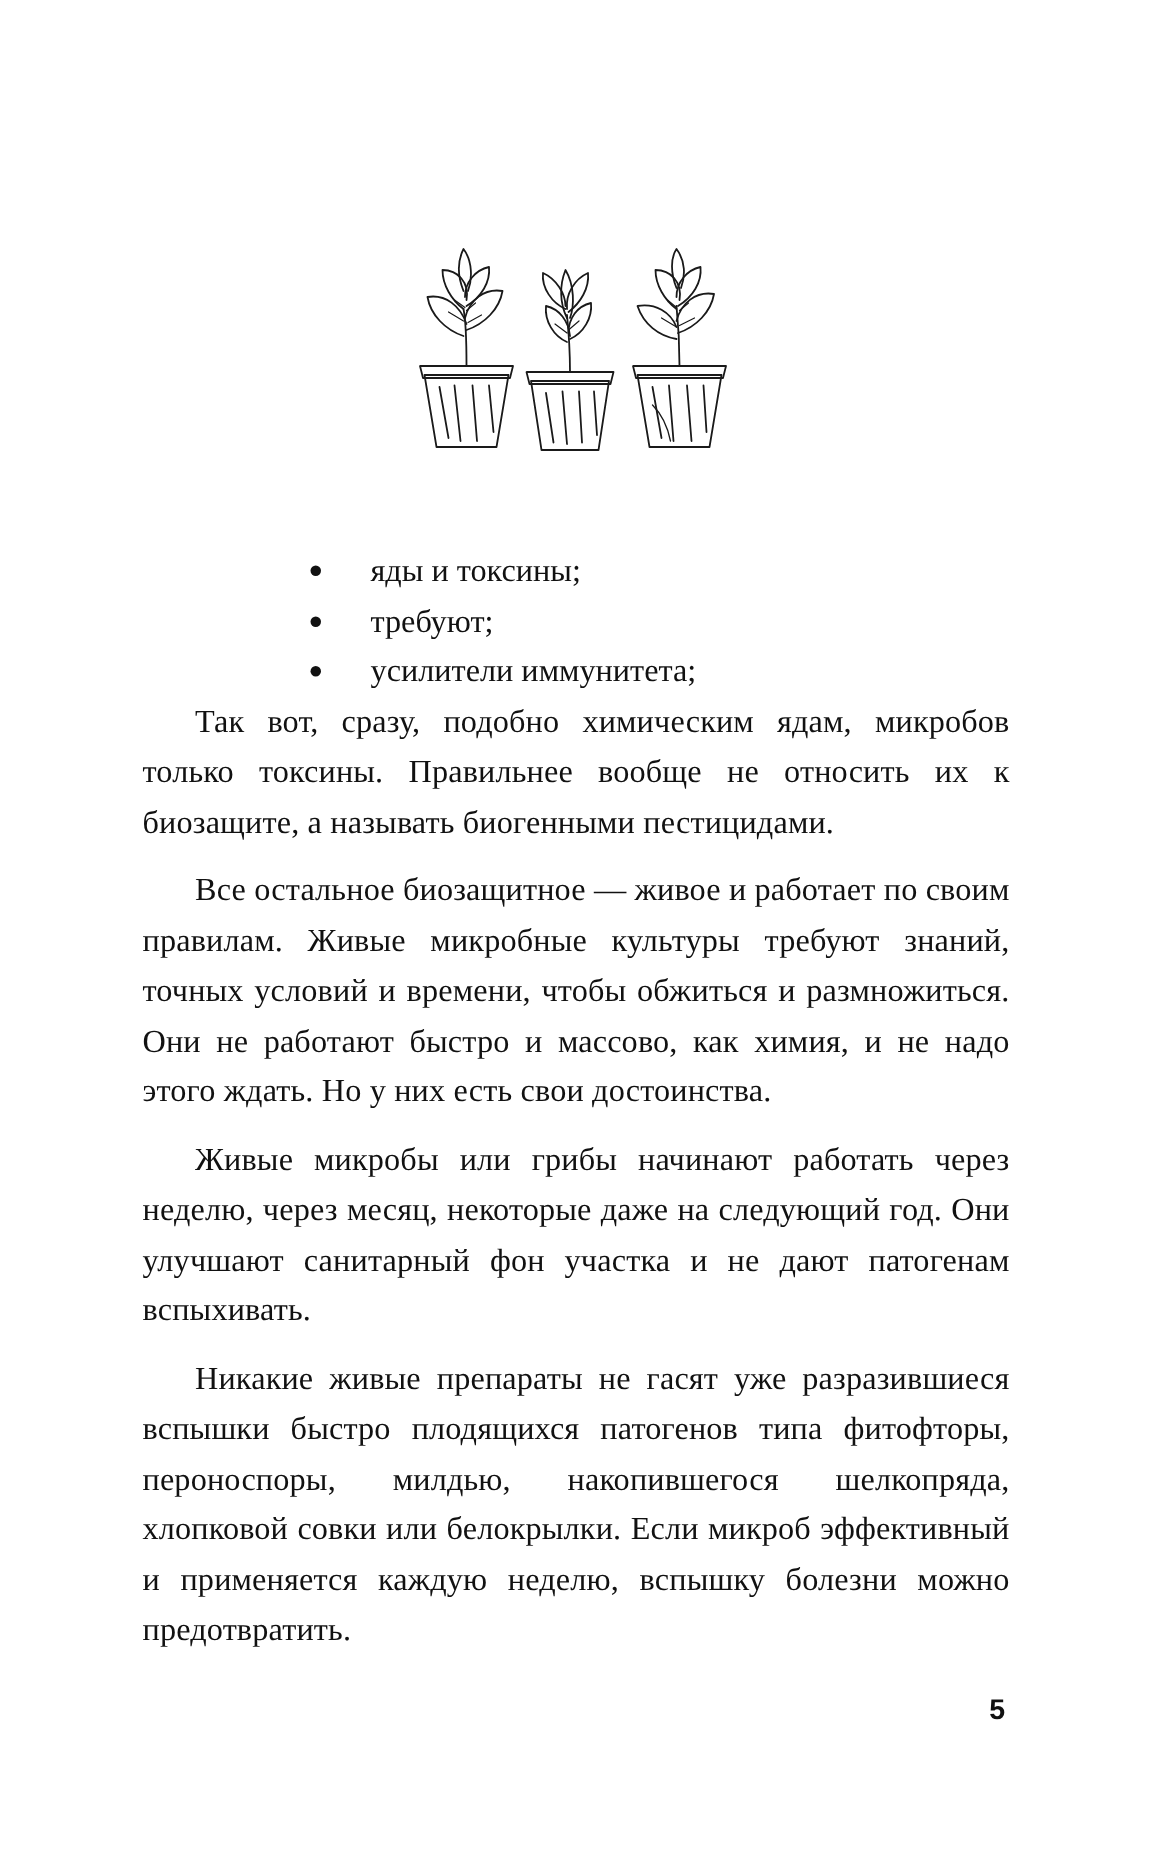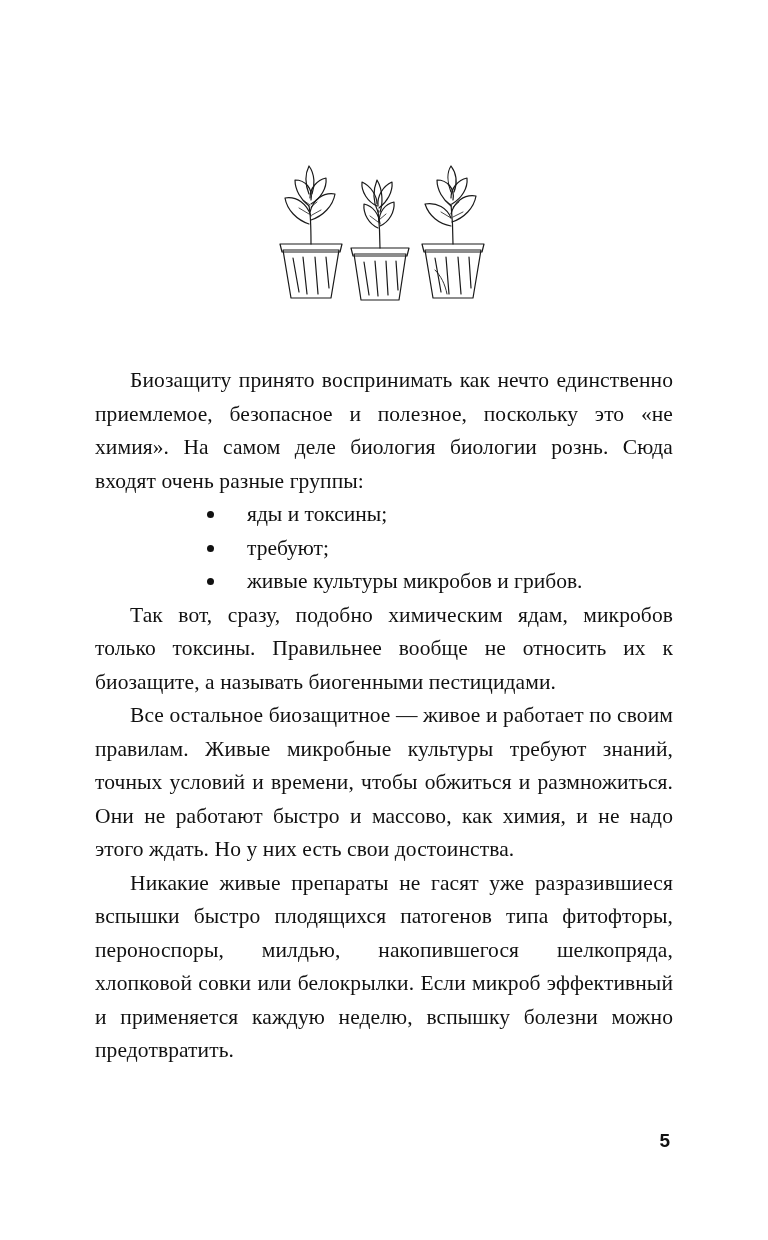--- a/index.html
+++ b/index.html
@@ -42,21 +42,21 @@
     margin: 0;
     text-indent: 35px;
     text-align: justify;
     font-size: 21.5px;
     line-height: 33.5px;
     letter-spacing: 0.1px;
     hyphens: auto;
     -webkit-hyphens: auto;
   }
   p.para + p.para {
-    margin-top: 0;
+    margin-top: 12px;
   }
   ul.bullets {
     list-style: none;
     margin: 0;
     padding: 0;
   }
   ul.bullets li {
     font-size: 21.5px;
     line-height: 33.5px;
     position: relative;
@@ -124,27 +124,27 @@
         <path d="M183 64 C195 60 205 50 207 38 C195 36 185 44 182 56"></path>
         <path d="M182 48 C174 42 168 32 168 22 C178 22 186 30 184 42"></path>
         <path d="M183 46 C193 40 199 30 198 20 C189 22 182 30 182 40"></path>
         <path d="M182 34 C178 24 178 14 182 8 C188 16 188 26 185 34"></path>
         <path d="M172 54 l10 6 M176 42 l6 5 M190 44 l-6 5 M194 54 l-10 5" stroke-width="0.8"></path>
       </g>
     </svg>
   </div>
 
   <div class="content">
-    <p class="para">Биозащиту принято воспринимать как нечто единственно приемлемое, безопасное и полезное, поскольку это «не химия». На самом деле биология биологии рознь. Сюда входят очень разные группы:</p>
 
     <ul class="bullets">
       <li><span class="dot"></span><span>яды и токсины;</span></li>
       <li><span class="dot"></span><span>требуют;</span></li>
-      <li><span class="dot"></span><span>живые культуры микробов и грибов.</span></li>
+      <li><span class="dot"></span><span>усилители иммунитета;</span></li>
     </ul>
 
     <p class="para">Так вот, сразу, подобно химическим ядам, микробов только токсины. Правильнее вообще не относить их к биозащите, а называть биогенными пестицидами.</p>
     <p class="para">Все остальное биозащитное — живое и работает по своим правилам. Живые микробные культуры требуют знаний, точных условий и времени, чтобы обжиться и размножиться. Они не работают быстро и массово, как химия, и не надо этого ждать. Но у них есть свои достоинства.</p>
+    <p class="para">Живые микробы или грибы начинают работать через неделю, через месяц, некоторые даже на следующий год. Они улучшают санитарный фон участка и не дают патогенам вспыхивать.</p>
     <p class="para">Никакие живые препараты не гасят уже разразившиеся вспышки быстро плодящихся патогенов типа фитофторы, пероноспоры, милдью, накопившегося шелкопряда, хлопковой совки или белокрылки. Если микроб эффективный и применяется каждую неделю, вспышку болезни можно предотвратить.</p>
   </div>
 
   <div class="page-number">5</div>
 </div>
 
 </body></html>

